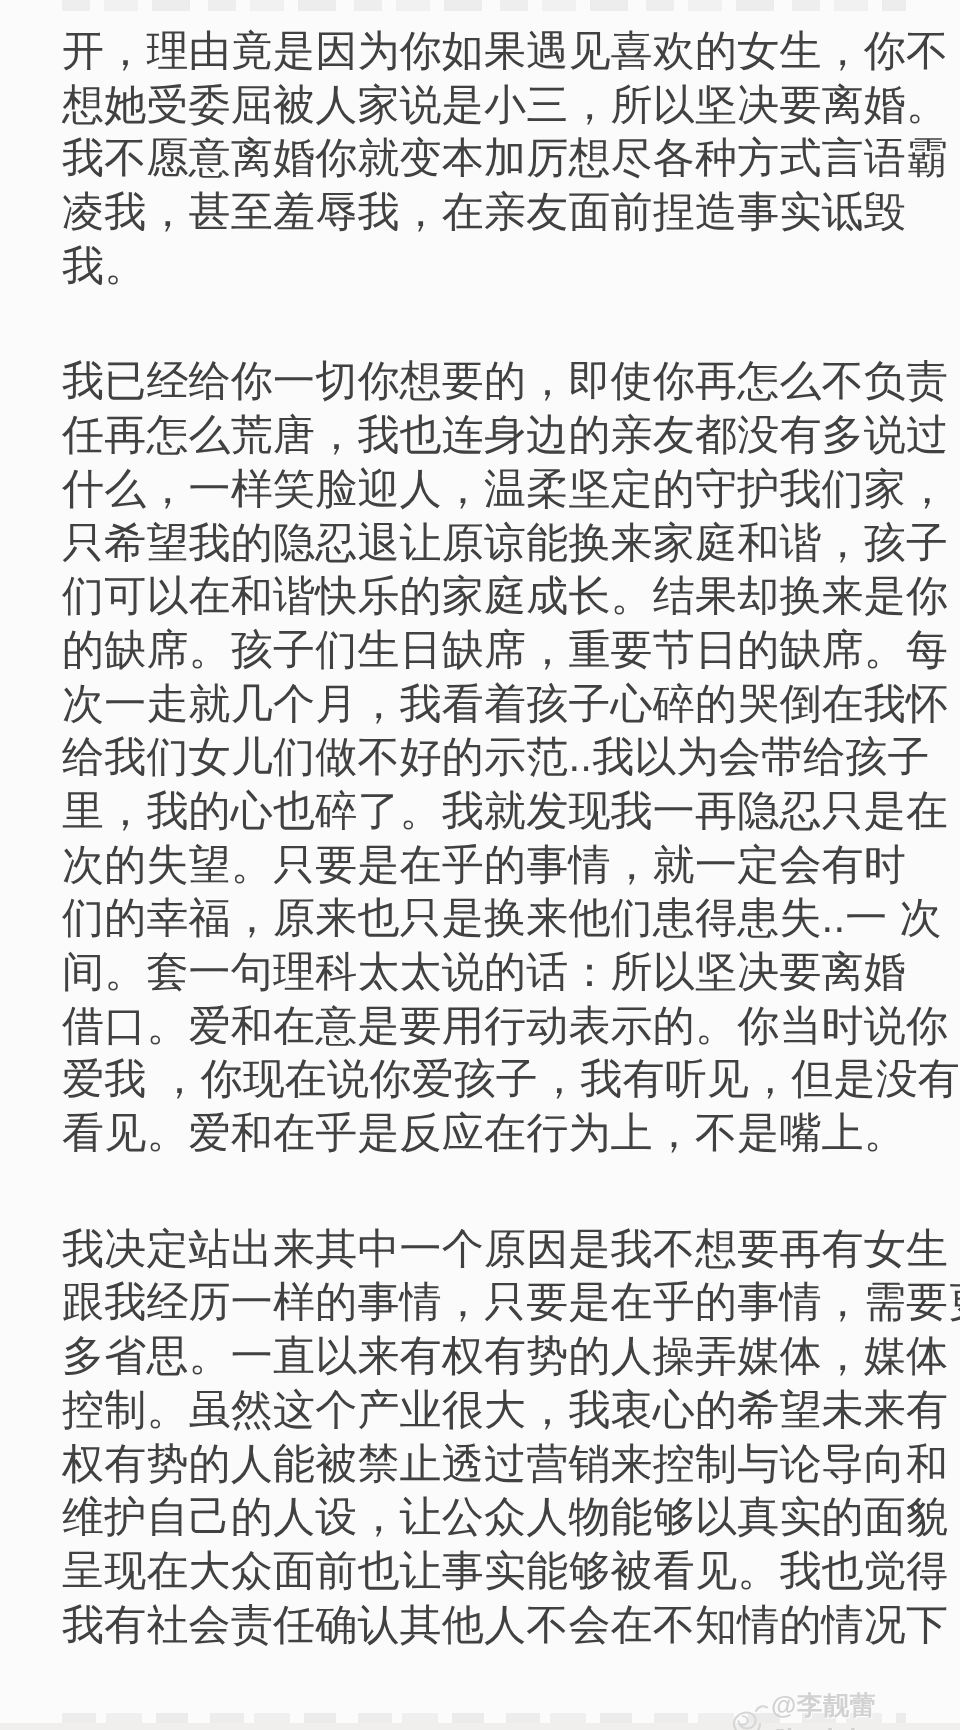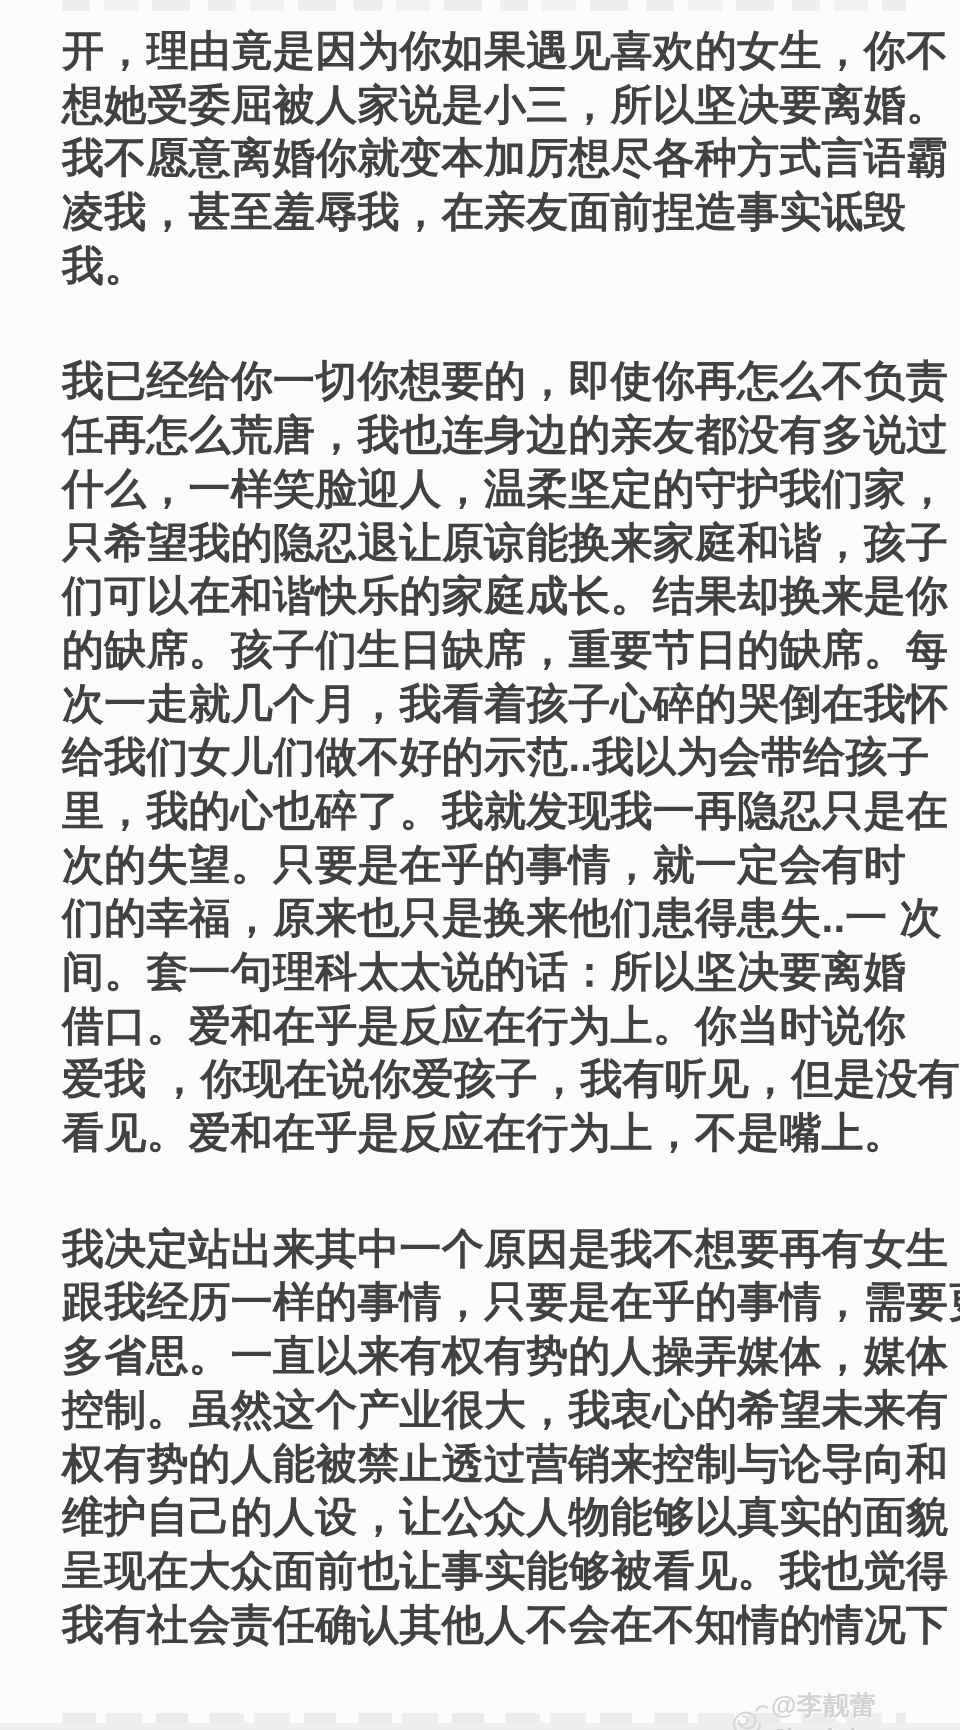--- a/index.html
+++ b/index.html
@@ -20,21 +20,20 @@
     font-size: 42px;
     font-weight: 300;
     letter-spacing: 0.2px;
   }
   .para { margin: 0 0 62px 0; }
   .para:last-child { margin-bottom: 4px; }
   .line {
     height: 53.7px;
     line-height: 53.7px;
     white-space: pre;
-    font-weight: bold;
   }
   
   .clip-top {
     position: absolute;
     left: 62px; top: 0;
     width: 844px; height: 11px;
     background: repeating-linear-gradient(90deg,
       #eaeaea 0 28px, rgba(0,0,0,0) 28px 42px,
       #ededed 42px 76px, rgba(0,0,0,0) 76px 90px,
       #e8e8e8 90px 128px, rgba(0,0,0,0) 128px 146px);
@@ -93,21 +92,21 @@
         <div class="line">什么，一样笑脸迎人，温柔坚定的守护我们家，</div>
         <div class="line">只希望我的隐忍退让原谅能换来家庭和谐，孩子</div>
         <div class="line">们可以在和谐快乐的家庭成长。结果却换来是你</div>
         <div class="line">的缺席。孩子们生日缺席，重要节日的缺席。每</div>
         <div class="line">次一走就几个月，我看着孩子心碎的哭倒在我怀</div>
         <div class="line">给我们女儿们做不好的示范..我以为会带给孩子</div>
         <div class="line">里，我的心也碎了。我就发现我一再隐忍只是在</div>
         <div class="line">次的失望。只要是在乎的事情，就一定会有时</div>
         <div class="line">们的幸福，原来也只是换来他们患得患失..一 次</div>
         <div class="line">间。套一句理科太太说的话：所以坚决要离婚</div>
-        <div class="line">借口。爱和在乎是反应在行为上。你当时说你</div>
+        <div class="line">借口。爱和在意是要用行动表示的。你当时说你</div>
         <div class="line">爱我 ，你现在说你爱孩子，我有听见，但是没有</div>
         <div class="line">看见。爱和在乎是反应在行为上，不是嘴上。</div>
       </div>
       <div class="para">
         <div class="line">我决定站出来其中一个原因是我不想要再有女生</div>
         <div class="line">跟我经历一样的事情，只要是在乎的事情，需要更</div>
         <div class="line">多省思。一直以来有权有势的人操弄媒体，媒体</div>
         <div class="line">控制。虽然这个产业很大，我衷心的希望未来有</div>
         <div class="line">权有势的人能被禁止透过营销来控制与论导向和</div>
         <div class="line">维护自己的人设，让公众人物能够以真实的面貌</div>

